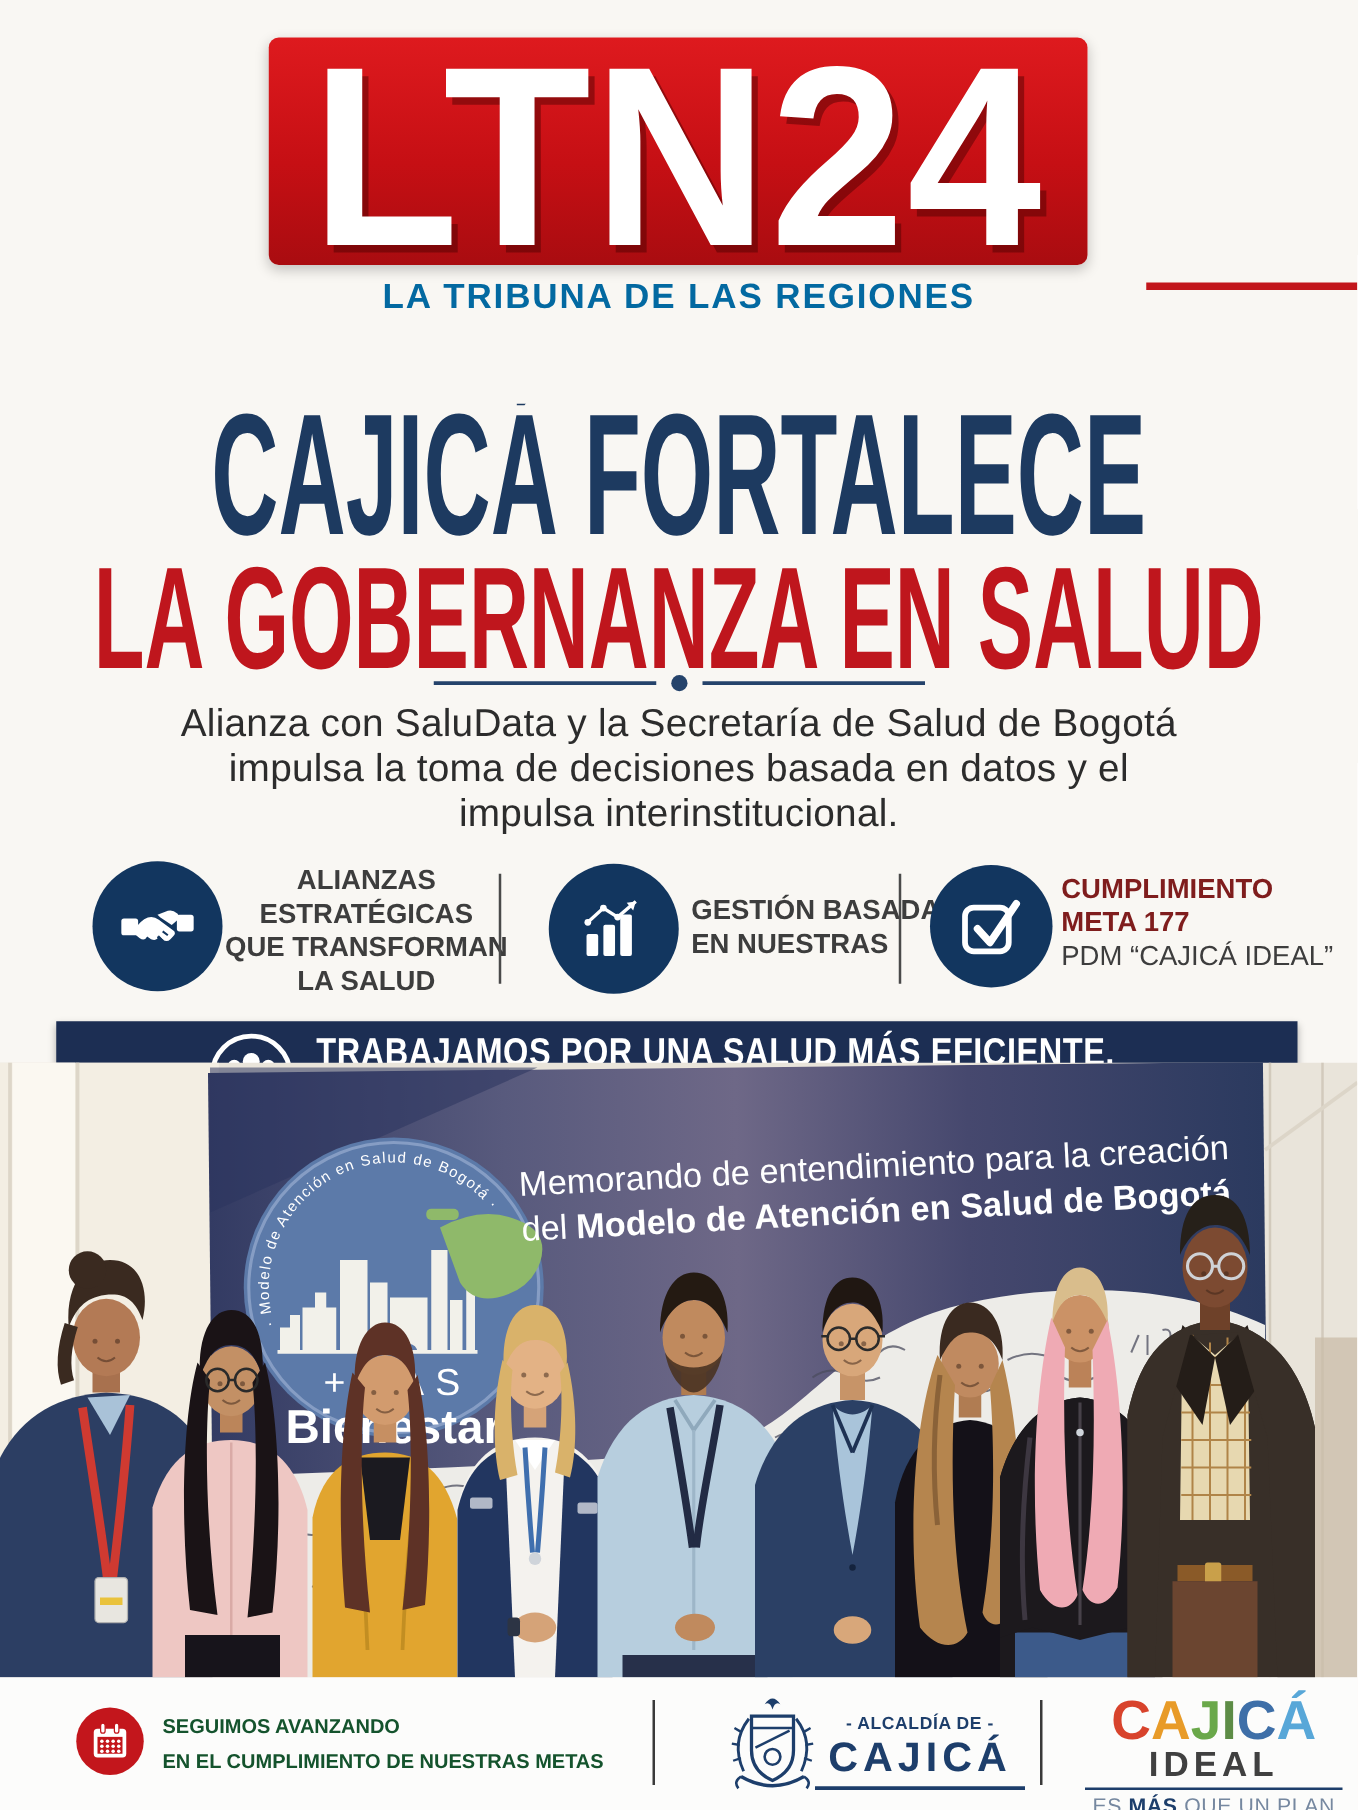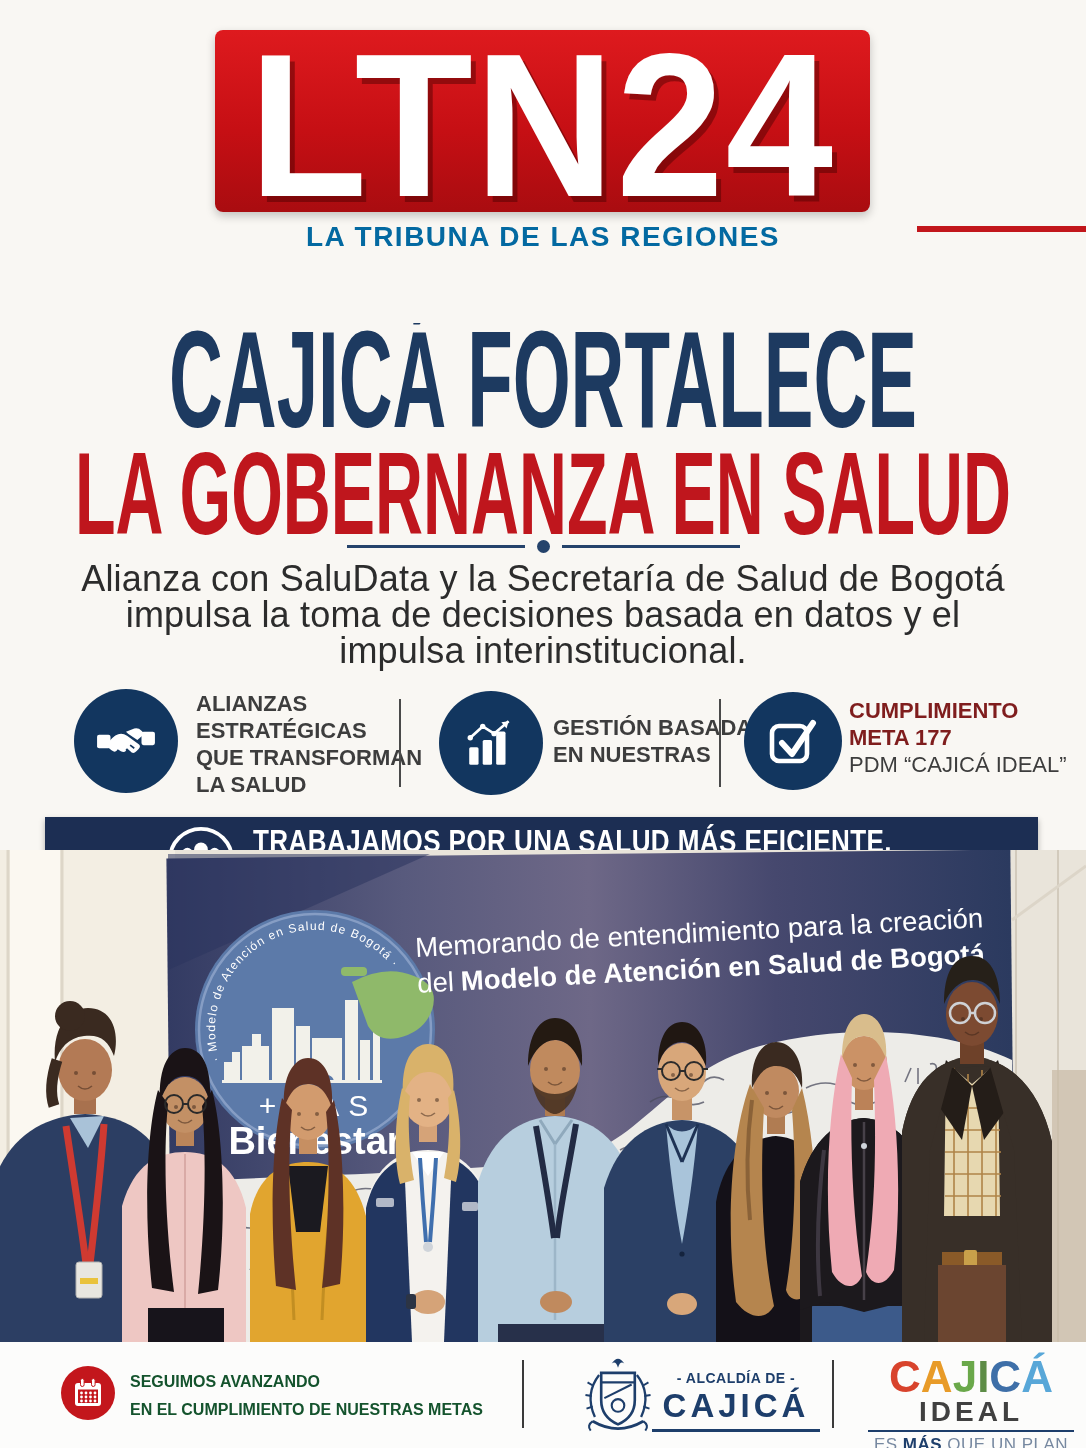--- a/index.html
+++ b/index.html
@@ -16,21 +16,21 @@
   .red-line{left:917px;top:226px;width:169px;height:6px;background:#c2161b;}
 
   
   .kicker{left:0;top:276px;width:100%;display:flex;justify-content:center;}
   .kicker-badge{background:#1d3e6b;color:#fff;border-radius:9px;padding:5px 20px 7px;
                 font-size:34px;font-weight:bold;}
   .kicker-badge span{display:inline-block;transform:scaleX(.88);letter-spacing:1px;}
   .divider{left:0;top:540px;width:100%;display:flex;justify-content:center;align-items:center;gap:12px;}
   .dline{width:178px;height:3px;background:#25436b;}
   .ddot{width:13px;height:13px;border-radius:50%;background:#25436b;}
-  .summary{left:0;top:561px;width:100%;text-align:center;font-size:36px;line-height:36px;
+  .summary{left:0;top:561px;width:100%;text-align:center;font-size:31px;line-height:36px;
            color:#2c2c2c;letter-spacing:.2px;}
 
   
   .fcircle{width:104px;height:104px;border-radius:50%;background:#12365f;
            display:flex;align-items:center;justify-content:center;}
   .ftext{font-weight:bold;color:#3d3d3d;font-size:22px;line-height:27px;}
   .fred{color:#7f1d1d;}
   .fsub{font-weight:normal;color:#3d3d3d;}
   .vdiv{width:2px;background:#4a4a4a;top:699px;height:88px;}
 
@@ -98,21 +98,21 @@
         <rect x="2" y="16" width="13" height="13" rx="2"></rect>
         <rect x="45" y="13" width="13" height="13" rx="2"></rect>
         <path d="M14,22 q9,-11 17,-5 l11,8 q3,2 0,5 l-2,2 q-3,3 -6,0 l-3,-3 q-1,5 -6,3 l-3,-2 q-2,4 -6,1 l-6,-5 z"></path>
         <path d="M30,13 l8,-3 q4,-1 7,2 l3,3 -7,6 -9,-6 z"></path>
       </g>
       <g stroke="#12365f" stroke-width="1.6" fill="none">
         <path d="M34,26 l4,3 M30,30 l4,3"></path>
       </g>
     </svg>
   </div>
-  <div class="abs ftext" style="left:196px;top:690px;">
+  <div class="abs ftext" style="left:180px;top:690px;text-align:center;">
     <div>ALIANZAS</div>
     <div>ESTRATÉGICAS</div>
     <div>QUE TRANSFORMAN</div>
     <div>LA SALUD</div>
   </div>
 
   <div class="abs vdiv" style="left:399px;"></div>
 
   <div class="abs fcircle" style="left:439px;top:691px;">
     <svg width="56" height="50" viewBox="0 0 54 48">

